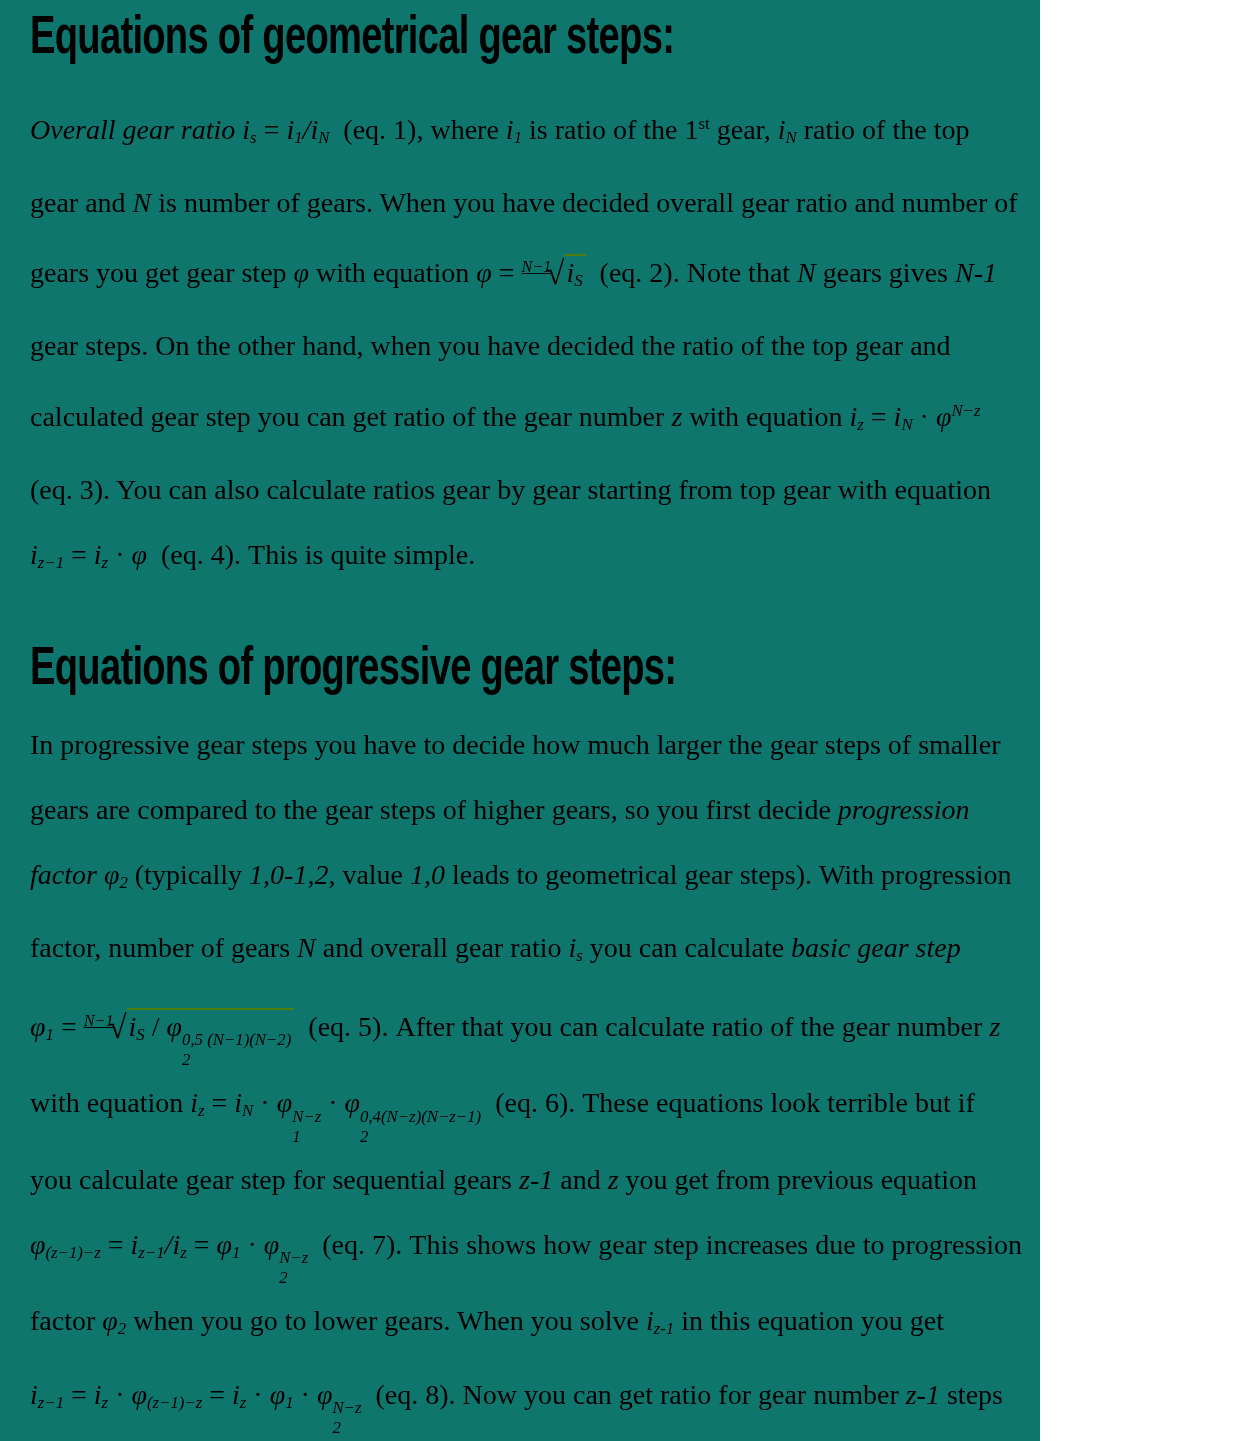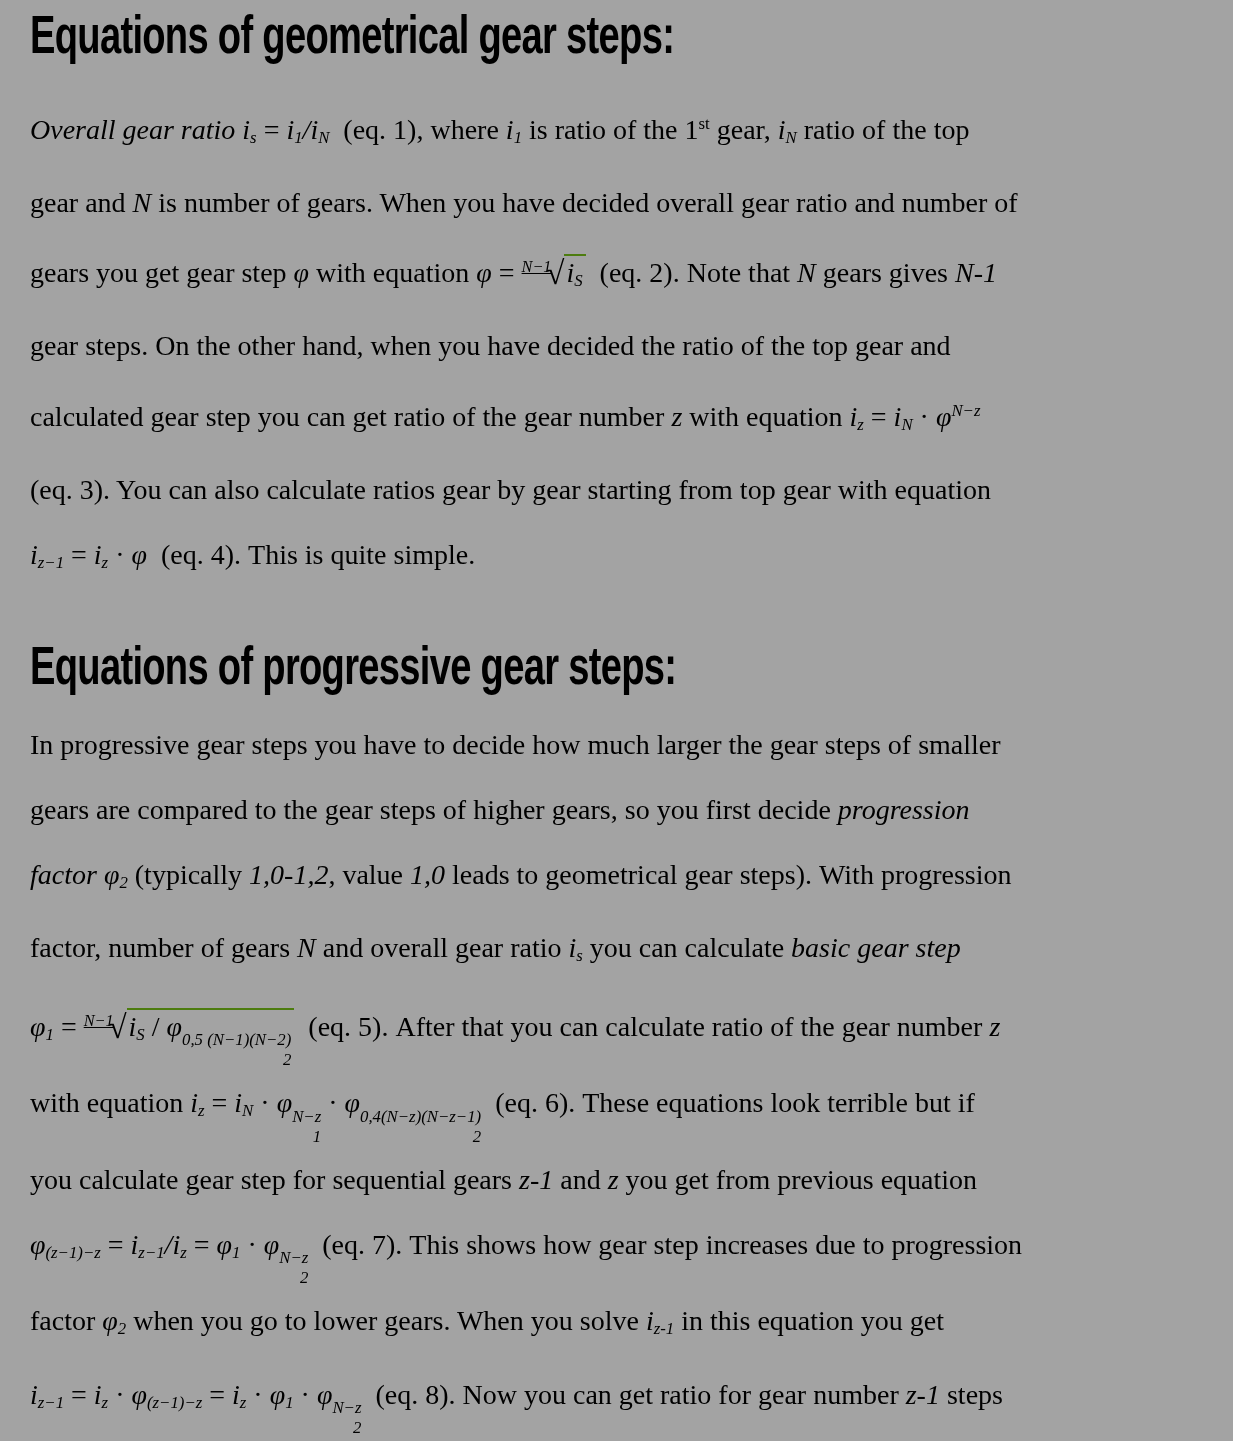--- a/index.html
+++ b/index.html
@@ -1,19 +1,19 @@
 <!DOCTYPE html>
 <html><head>
 <meta charset="utf-8">
 <style>
   html,body{margin:0;padding:0;background:#ffffff;}
   body{width:1233px;height:1441px;overflow:hidden;}
   .page{
-    box-sizing:border-box;width:1233px;height:1441px;
-    padding:6px 28px 0 30px;background:#a3a3a3;color:#000000;
+    box-sizing:border-box;width:1040px;height:1441px;
+    padding:6px 28px 0 30px;background:#0f766e;color:#000000;
     font-family:"Liberation Serif",serif;
   }
   .heading{
     font-family:"Liberation Sans",sans-serif;
     font-weight:bold;font-size:53px;line-height:58px;
     letter-spacing:-1px;margin:0;color:#000;
     transform:scaleX(0.72);transform-origin:left center;
     white-space:nowrap;
   }
   .sec2 .heading{margin-top:42px;}
@@ -23,21 +23,21 @@
   }
   .sec1 .body-par{margin-top:27px;}
   .sec2 .body-par{margin-top:17px;}
   
   .run-r{font-style:normal;}
   .run-i{font-style:italic;}
   .run-sub{font-style:italic;font-size:0.6em;vertical-align:-0.25em;}
   .run-sup{font-style:italic;font-size:0.6em;vertical-align:0.58em;}
   .run-supr{font-style:normal;font-size:0.6em;vertical-align:0.58em;}
   .ss{
-    display:inline-flex;flex-direction:column;align-items:flex-end;
+    display:inline-flex;flex-direction:column;align-items:flex-start;
     font-size:0.6em;line-height:1.2;font-style:italic;
     vertical-align:-0.55em;
   }
   .ss-sup,.ss-sub{display:block;white-space:nowrap;}
   .rad{white-space:nowrap;}
   .rad-idx{font-style:italic;font-size:0.58em;vertical-align:0.62em;margin-right:-0.32em;text-decoration:underline;}
   .rad-sign{font-size:1.18em;vertical-align:-0.06em;}
   .rad-body{border-top:2px solid #4d7c0f;padding:1px 3px 0 2px;}
 </style>
 </head>

